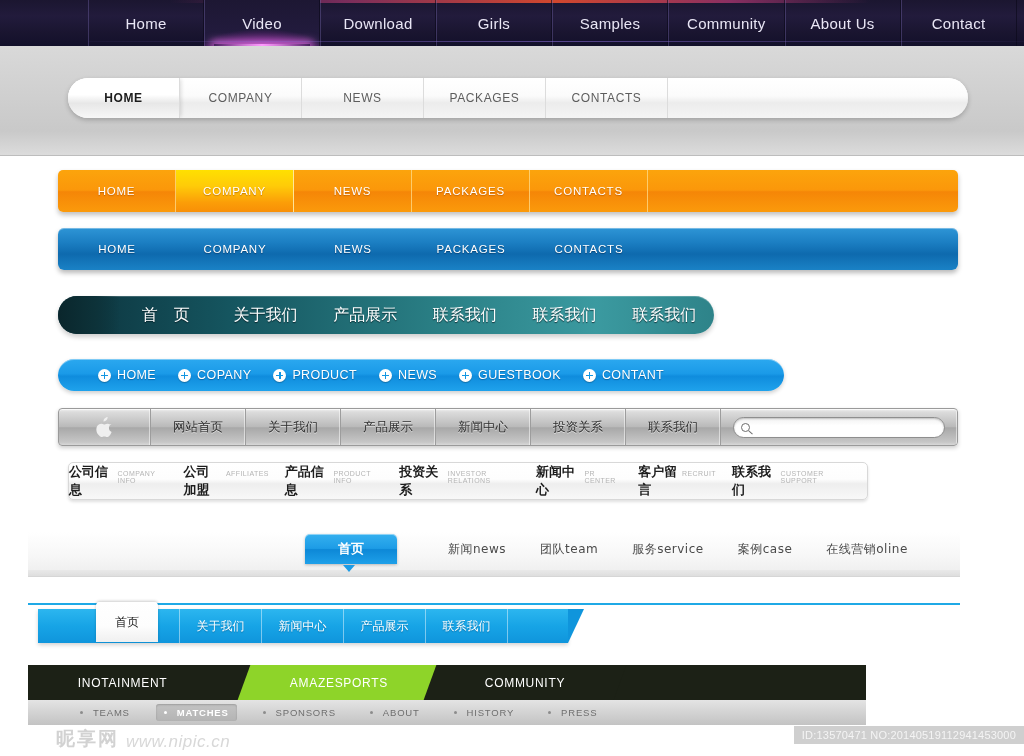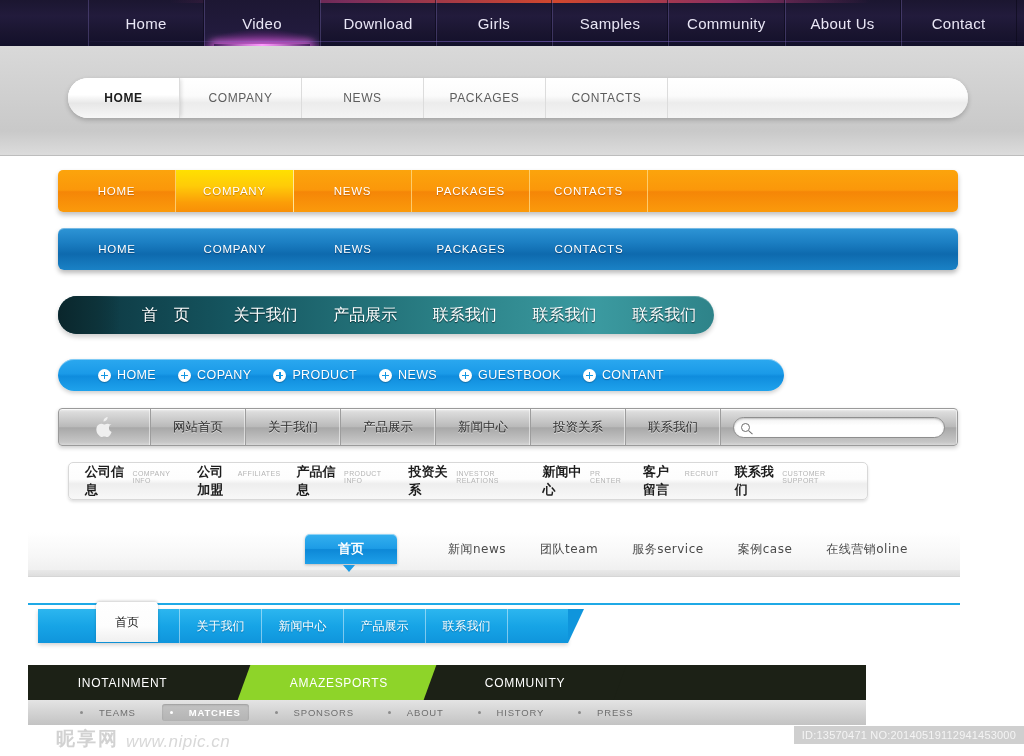--- a/index.html
+++ b/index.html
@@ -190,21 +190,21 @@
     font-size:11px; color:#333; font-family:"Liberation Sans",sans-serif;
   }
 
   
   .cnenbar{
     position:absolute; left:68px; top:462px; width:800px; height:38px;
     border-radius:5px;
     background:linear-gradient(180deg,#ffffff 0%, #fdfdfd 45%, #eeeeee 58%, #f8f8f8 100%);
     border:1px solid #d8d8d8;
     box-shadow:0 2px 3px rgba(0,0,0,.12), inset 0 1px 0 #fff;
-    display:flex; align-items:center; padding-left:16px;
+    display:flex; align-items:center; padding-left:0;
   }
   .ce-item{ display:flex; align-items:baseline; gap:4px; margin-right:16px; cursor:pointer; }
   .ce-cn{
     font-size:13px; color:#1d1d1d; font-weight:bold;
     font-family:"DejaVu Sans","Liberation Sans",sans-serif;
   }
   .ce-en{
     font-size:7px; color:#b4b4b4; letter-spacing:.4px; text-transform:uppercase;
     font-family:"Liberation Sans",sans-serif;
   }
@@ -293,21 +293,21 @@
   .sp-3{ left:402px; width:190px; background:#1c2116; }
   .sp-tail{
     position:absolute; left:0; top:0; width:110px; height:35px; background:#1c2116;
   }
   .sports-sub{
     position:absolute; left:0; top:35px; width:838px; height:25px;
     background:linear-gradient(180deg,#e4e4e4 0%, #d3d3d3 50%, #c3c3c3 100%);
     display:flex; align-items:center; padding-left:44px;
   }
   .ss-item{
-    display:flex; align-items:center; gap:16px; margin-right:18px;
+    display:flex; align-items:center; gap:10px; margin-right:18px;
     padding:3px 8px; font-size:9.5px; color:#6e6e6e; letter-spacing:.8px; cursor:pointer;
   }
   .ss-item.active{
     background:linear-gradient(180deg,#c3c3c3,#b4b4b4);
     border-radius:3px; color:#ffffff;
     box-shadow:inset 0 1px 2px rgba(0,0,0,.2);
     font-weight:bold;
   }
   .ss-dot{ width:3px; height:3px; background:#8c8c8c; border-radius:50%; flex:0 0 auto; }
   .ss-item.active .ss-dot{ background:#ffffff; }

